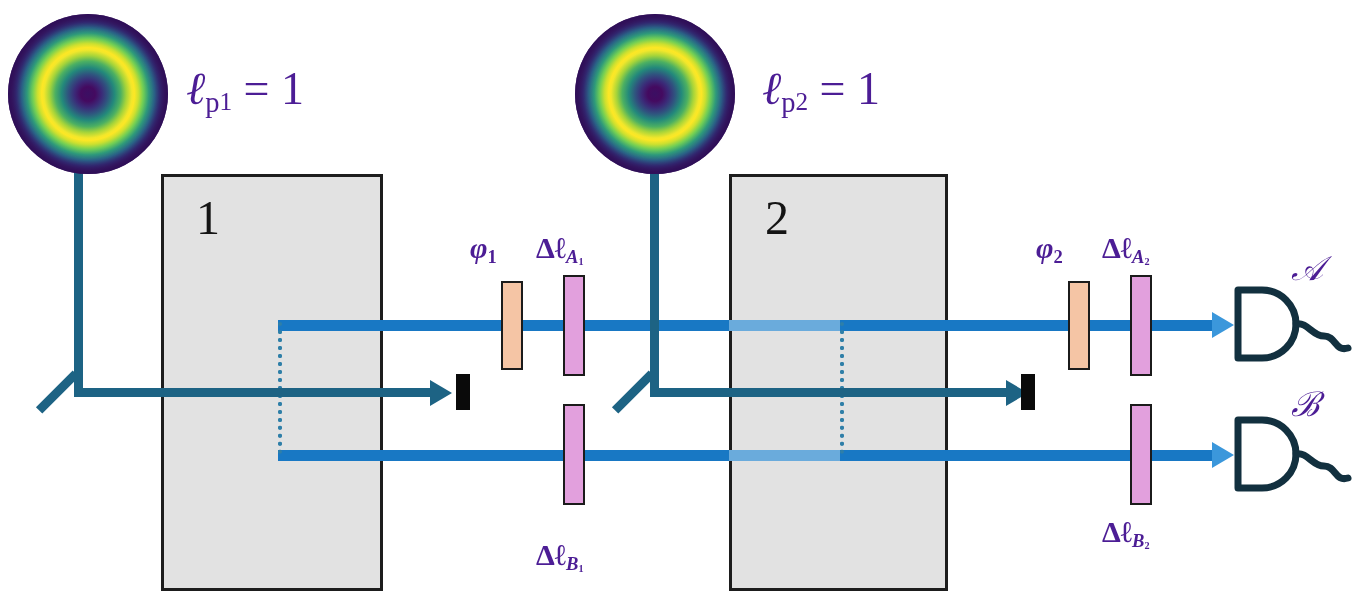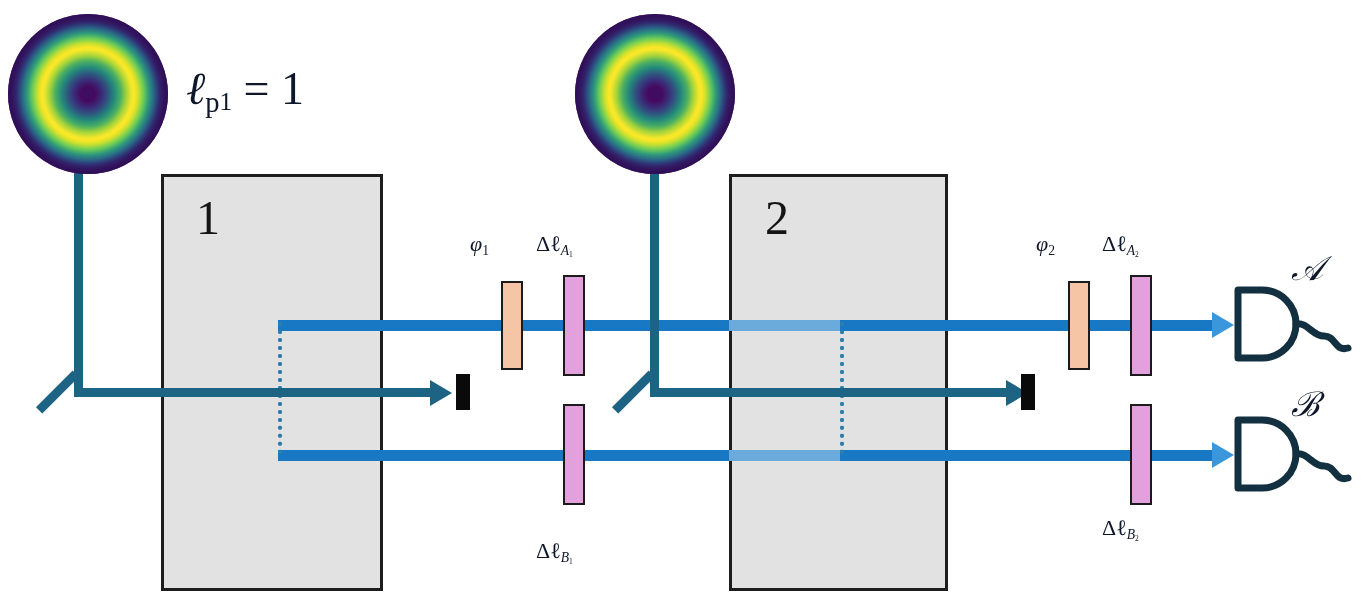--- a/index.html
+++ b/index.html
@@ -54,26 +54,26 @@
      border-bottom:13px solid transparent;}
   .arrow.blue{border-left:22px solid #3b97db;}
   .arrow.pump{border-left:22px solid #1d6384;}
 
   
   .plate{position:absolute;box-sizing:border-box;border:2px solid #1b1b1b;}
   .plate.phase{background:#f5c5a5;}
   .plate.mode{background:#e2a0dd;}
 
   
-  .lbl{position:absolute;color:#0f172a;font-family:"Liberation Serif",serif;white-space:nowrap;}
+  .lbl{position:absolute;color:#4c1d95;font-family:"Liberation Serif",serif;white-space:nowrap;}
   .lbl i{font-family:"Liberation Serif",serif;font-style:italic;}
   .sub{font-size:.62em;vertical-align:-0.28em;}
   .subsub{font-size:.55em;vertical-align:-0.22em;}
   .srcLabel{font-size:46px;}
-  .plateLabel{font-size:22px;}
+  .plateLabel{font-size:30px;font-weight:bold;}
   .detLabel{font-size:34px;}
   .script{font-family:"Liberation Serif",serif;font-style:italic;}
 
   
   .detector{position:absolute;}
 </style>
 </head>
 <body>
 
 <div id="stage">
@@ -119,20 +119,23 @@
   <div class="arrow pump" style="left:1006px;top:380px;"></div>
   <div class="blocker" style="left:1021px;top:374px;"></div>
 
   <div class="donut" style="left:8px;top:14px;width:160px;height:160px;"></div>
   <div class="donut" style="left:575px;top:14px;width:160px;height:160px;"></div>
 
   <div class="lbl srcLabel" style="left:186px;top:62px;">
     <i>ℓ</i><span class="sub">p</span><span class="subsub">1</span>&nbsp;<span>= 1</span>
   </div>
 
+  <div class="lbl srcLabel" style="left:762px;top:62px;">
+    <i>ℓ</i><span class="sub">p</span><span class="subsub">2</span>&nbsp;<span>= 1</span>
+  </div>
 
   <div class="plate phase" style="left:501px;top:281px;width:22px;height:89px;"></div>
   <div class="lbl plateLabel" style="left:470px;top:231px;">
     <i>φ</i><span class="sub">1</span>
   </div>
 
   <div class="plate mode" style="left:563px;top:275px;width:22px;height:101px;"></div>
   <div class="lbl plateLabel" style="left:536px;top:231px;">
     <span>Δℓ</span><span class="sub"><i>A</i><span class="subsub">1</span></span>
   </div>

